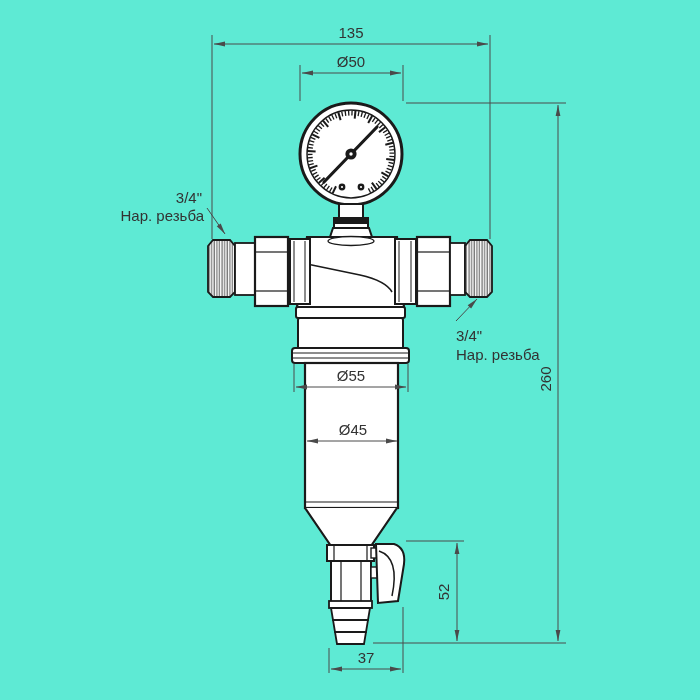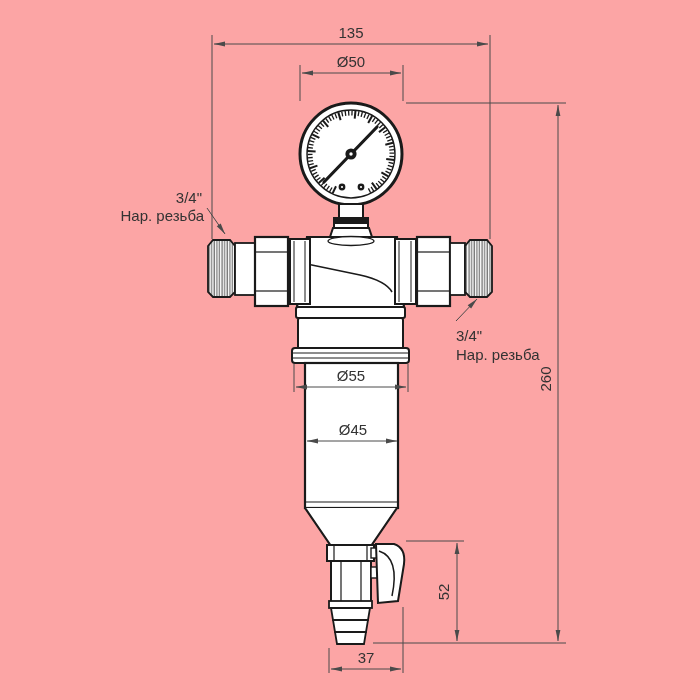--- a/index.html
+++ b/index.html
@@ -1,16 +1,16 @@
 <!DOCTYPE html>
 <html><head>
 <meta charset="utf-8">
 <style>
   html,body{margin:0;padding:0;background:#fff;}
-  .stage{position:relative;width:700px;height:700px;background:#fca5a5;overflow:hidden;
+  .stage{position:relative;width:700px;height:700px;background:#5eead4;overflow:hidden;
          font-family:"Liberation Sans", sans-serif;}
   svg{display:block;}
   text{font-family:"Liberation Sans", sans-serif;fill:#333;}
   .dim-text{font-size:15px;}
   .lbl-text{font-size:15px;}
 </style>
 </head>
 <body>
 
 <div class="stage">

